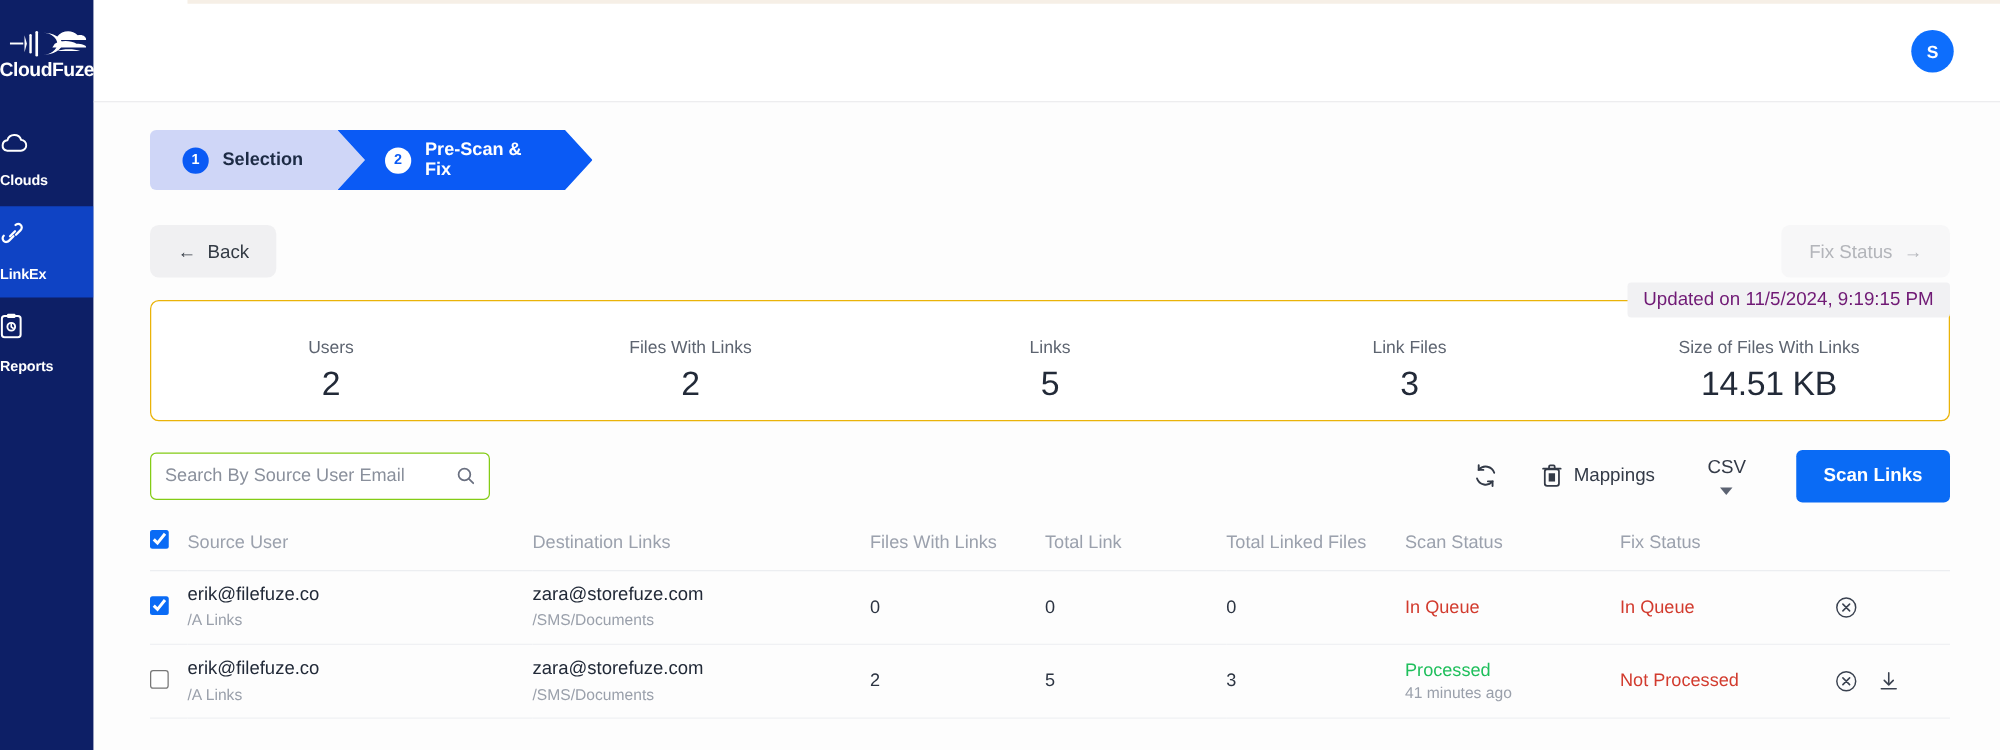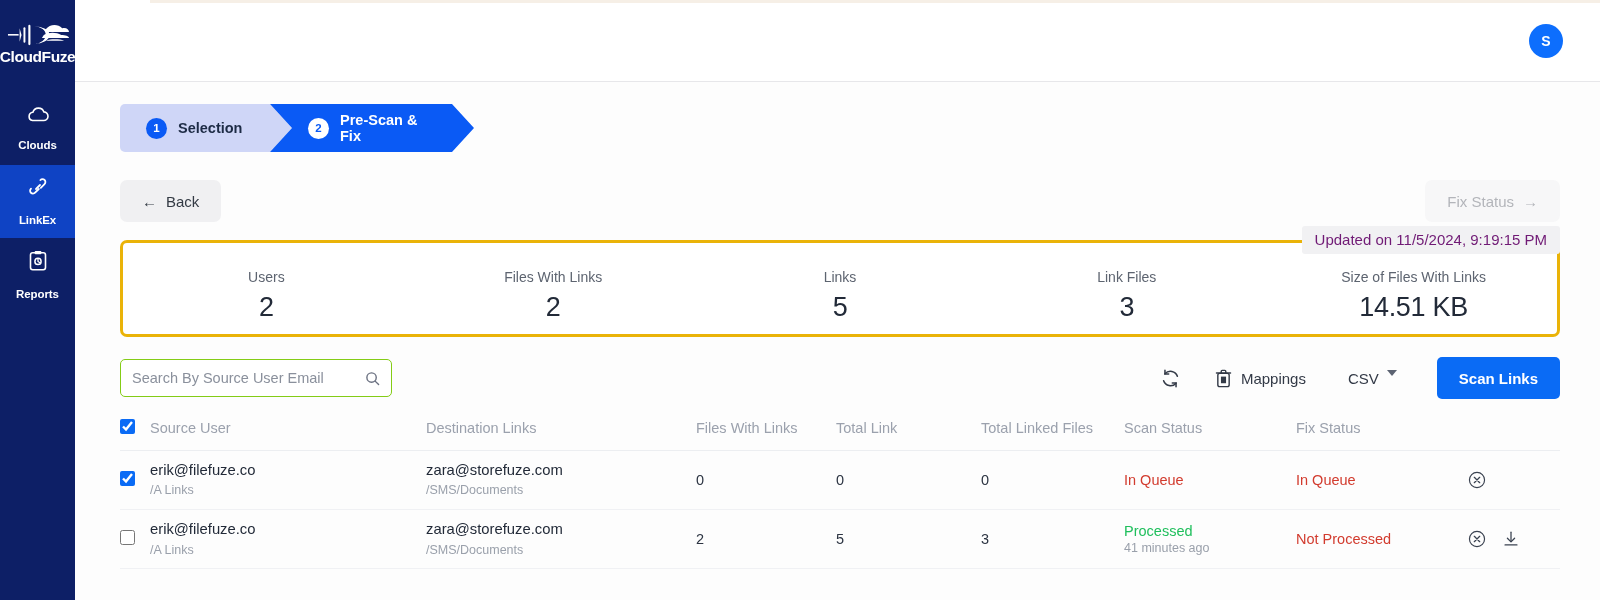--- a/index.html
+++ b/index.html
@@ -25,21 +25,21 @@
     padding-top: 4px;
   }
   .logo-mark { width: 62px; height: 26px; display:block; }
   .logo-word {
     color: #ffffff; font-size: 15.5px; font-weight: 700;
     letter-spacing: -0.4px; margin-top: 1px; line-height: 1;
   }
   .nav-item {
     height: 73px;
     display: flex; flex-direction: column;
-    align-items: center; justify-content: center;
+    justify-content: center;
     gap: 17px; cursor: pointer;
   }
   .nav-item.active { background: #0f43c4; }
   .nav-item svg { display: block; }
   .nav-label {
     color: #ffffff; font-size: 11.5px; font-weight: 700; letter-spacing: -0.1px;
   }
   .nav-spacer-top { height: 10px; }
 
   
@@ -109,21 +109,21 @@
 
   
   .stats-wrap { position: relative; margin-top: 18px; }
   .updated-badge {
     position: absolute; right: 0; top: -14px;
     background: #f1f1f3; color: #701a75;
     font-size: 15px; padding: 5px 13px 6px 13px;
     border-radius: 3px; z-index: 3; white-space: nowrap;
   }
   .stats-card {
-    border: 3px solid #eab308; border-radius: 7px;
+    border: 1px solid #eab308; border-radius: 7px;
     background: #ffffff; height: 97px;
     display: flex; align-items: center;
     padding-top: 14px;
   }
   .stat { flex: 1; text-align: center; }
   .stat-label { font-size: 14px; color: #5d6470; margin-bottom: 7px; }
   .stat-value { font-size: 27px; color: #222a38; font-weight: 500; letter-spacing: -0.3px; }
 
   
   .toolbar { display: flex; align-items: center; justify-content: space-between; margin-top: 20px; }
@@ -147,24 +147,25 @@
   }
   .tool-btn {
     background: none; border: none; cursor: pointer;
     display: flex; align-items: center; gap: 9px;
     font-size: 15px; color: #333a47;
     font-family: "Liberation Sans", sans-serif;
     padding: 8px 14px;
   }
   .tool-select {
     background: none; border: none; cursor: pointer;
-    display: flex; gap: 8px;
+    display: flex; align-items: center; gap: 8px;
     font-size: 15px; color: #333a47;
     font-family: "Liberation Sans", sans-serif;
     padding: 8px 16px;
+    flex-direction: column;
   }
   .caret { width: 0; height: 0; border-left: 5px solid transparent; border-right: 5px solid transparent; border-top: 6px solid #5c6372; }
   .btn-scan {
     background: #0a6bf5; color: #ffffff; border: none;
     border-radius: 5px; height: 42px; padding: 0 22px;
     font-size: 15px; font-weight: 600; cursor: pointer;
     font-family: Liberation Sans, sans-serif;
     margin-left: 12px;
   }
 

